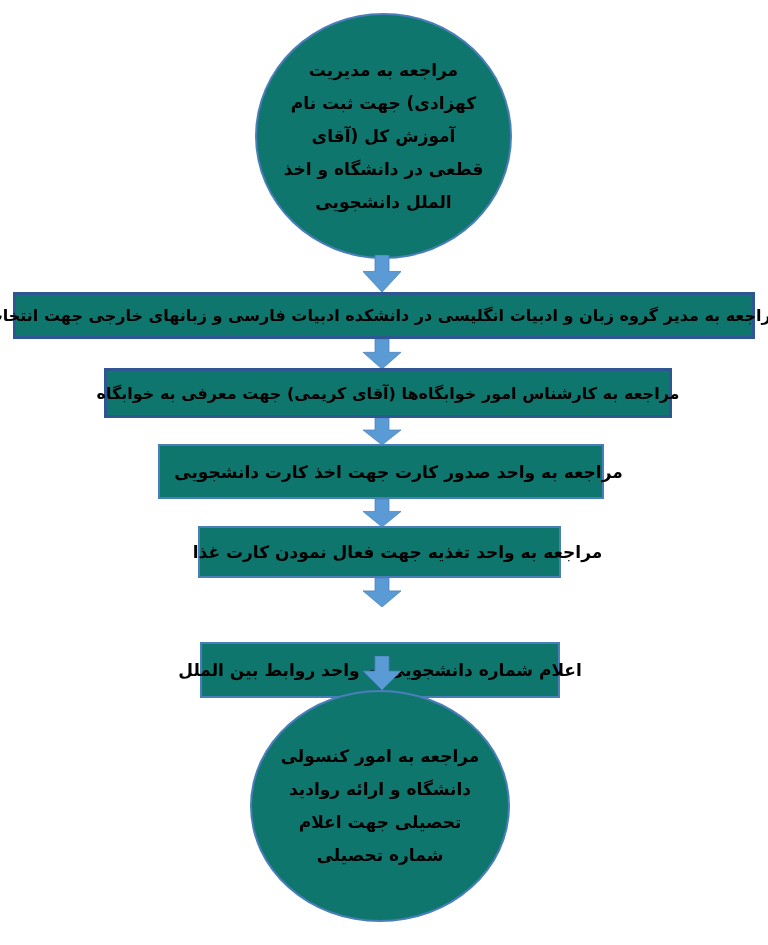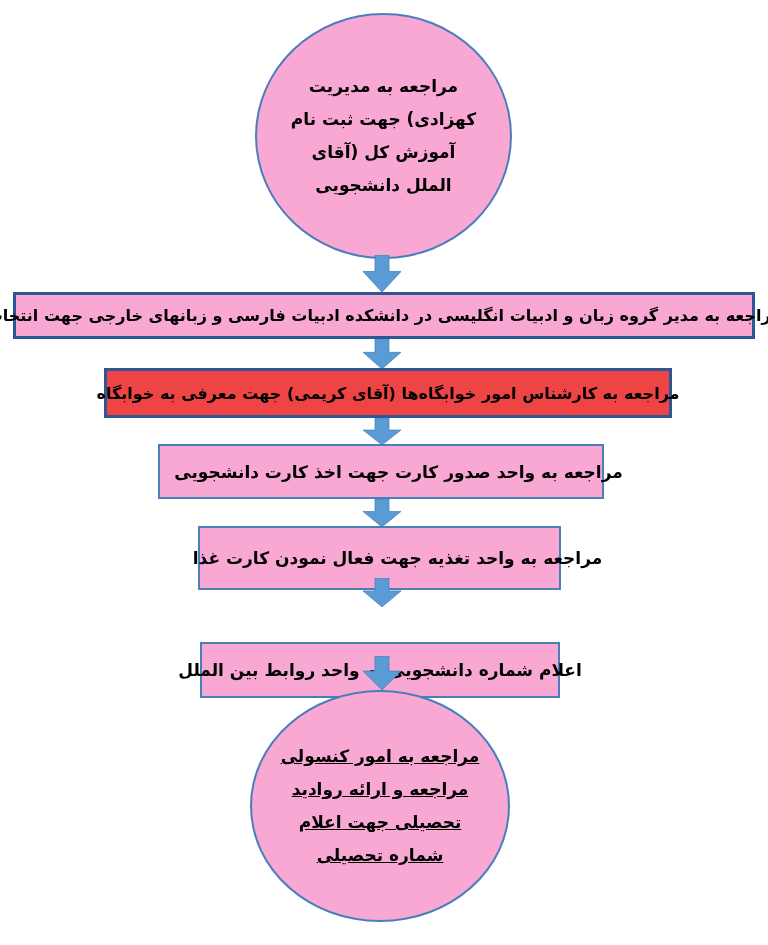--- a/index.html
+++ b/index.html
@@ -18,21 +18,21 @@
   }
   .node {
     position: absolute;
     box-sizing: border-box;
     display: flex;
     align-items: center;
     justify-content: center;
     text-align: center;
     color: #000000;
     font-weight: 700;
-    background: #f9a8d4;
+    background: #0f766e;
   }
   .ellipse {
     border: 2px solid #4A7EBB;
     border-radius: 50%;
     flex-direction: column;
     font-size: 17px;
   }
   .ellipse .line {
     display: block;
     line-height: 33px;
@@ -42,49 +42,50 @@
     border: 3px solid #2E5693;
   }
   .rect-light {
     border: 2px solid #4A7EBB;
   }
   .rect {
     font-size: 17px;
     white-space: nowrap;
   }
   .rect.wide { font-size: 16px; }
-  .rect.highlight { background: #ef4444; }
+  .rect.highlight { background: #0f766e; }
   .arrow {
     position: absolute;
     display: block;
   }
   
   #start-ellipse { left: 255px; top: 13px;  width: 257px; height: 246px; }
   #arrow-1       { left: 363px; top: 255px; width: 38px;  height: 37px; }
   #box-1         { left: 13px;  top: 292px; width: 742px; height: 47px; }
   #arrow-2       { left: 363px; top: 339px; width: 38px;  height: 30px; }
   #box-2         { left: 104px; top: 368px; width: 568px; height: 50px; }
   #arrow-3       { left: 363px; top: 418px; width: 38px;  height: 27px; }
   #box-3         { left: 158px; top: 444px; width: 446px; height: 55px; padding-left: 35px; }
   #arrow-4       { left: 363px; top: 499px; width: 38px;  height: 28px; }
-  #box-4         { left: 198px; top: 526px; width: 363px; height: 64px; padding-left: 36px; }
+  #box-4         { left: 198px; top: 526px; width: 363px; height: 52px; padding-left: 36px; }
   #arrow-5       { left: 363px; top: 578px; width: 38px;  height: 29px; }
   #box-5         { left: 200px; top: 642px; width: 360px; height: 56px; }
   #arrow-6       { left: 363px; top: 656px; width: 38px;  height: 34px; }
-  #end-ellipse   { left: 250px; top: 690px; width: 260px; height: 232px; text-decoration: underline; }
+  #end-ellipse   { left: 250px; top: 690px; width: 260px; height: 232px; }
 </style>
 </head>
 <body>
 
 <div class="canvas">
 
   <div id="start-ellipse" class="node ellipse">
     <span class="line">مراجعه به مدیریت</span>
     <span class="line">کهزادی) جهت ثبت نام</span>
     <span class="line">آموزش کل (آقای</span>
+    <span class="line">قطعی در دانشگاه و اخذ</span>
     <span class="line">الملل دانشجویی</span>
   </div>
 
   <svg id="arrow-1" class="arrow" viewBox="0 0 38 36" preserveAspectRatio="none">
     <polygon points="12,0 26,0 26,16 38,16 19,36 0,16 12,16" stroke="#4A7EBB" stroke-width="0.8" fill="#5B9BD5"></polygon>
   </svg>
 
   <div id="box-1" class="node rect wide rect-dark">مراجعه به مدیر گروه زبان و ادبیات انگلیسی در دانشکده ادبیات فارسی و زبانهای خارجی جهت انتخاب</div>
 
   <svg id="arrow-2" class="arrow" viewBox="0 0 38 36" preserveAspectRatio="none">
@@ -110,18 +111,18 @@
   </svg>
 
   <div id="box-5" class="node rect rect-light">اعلام شماره دانشجویی به واحد روابط بین الملل</div>
 
   <svg id="arrow-6" class="arrow" viewBox="0 0 38 36" preserveAspectRatio="none">
     <polygon points="12,0 26,0 26,16 38,16 19,36 0,16 12,16" stroke="#4A7EBB" stroke-width="0.8" fill="#5B9BD5"></polygon>
   </svg>
 
   <div id="end-ellipse" class="node ellipse">
     <span class="line">مراجعه به امور کنسولی</span>
-    <span class="line">مراجعه و ارائه روادید</span>
+    <span class="line">دانشگاه و ارائه روادید</span>
     <span class="line">تحصیلی جهت اعلام</span>
     <span class="line">شماره تحصیلی</span>
   </div>
 
 </div>
 
 </body></html>

